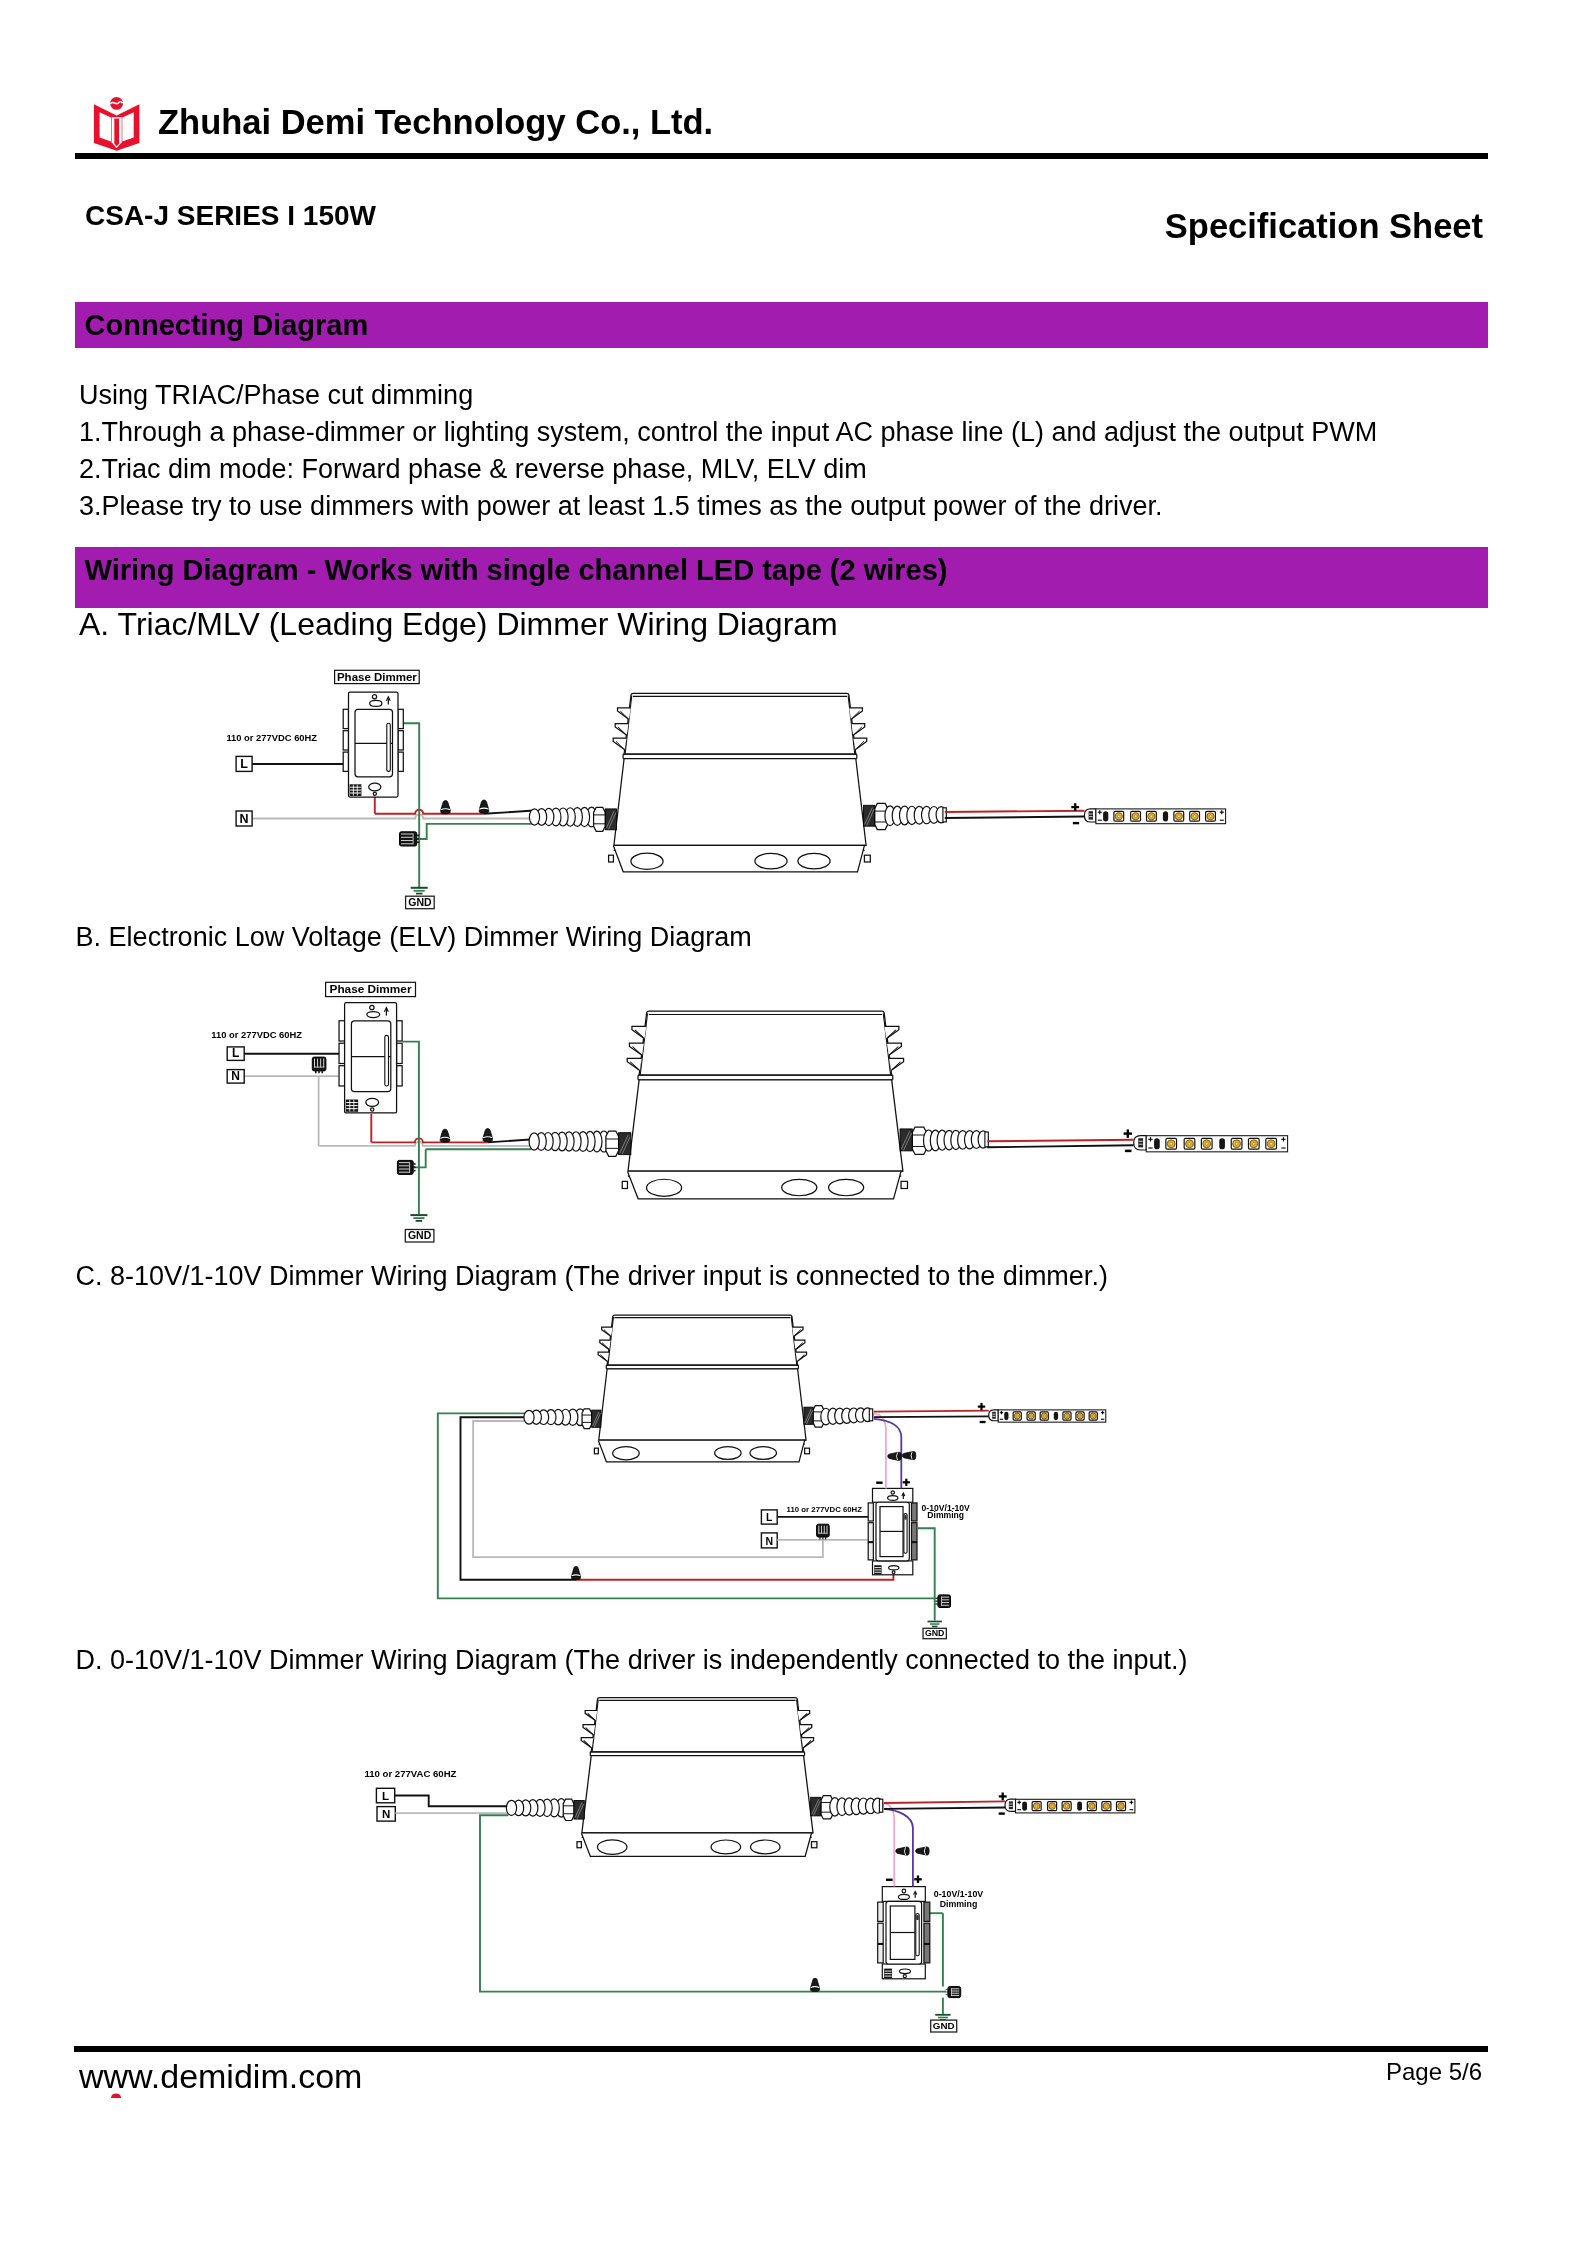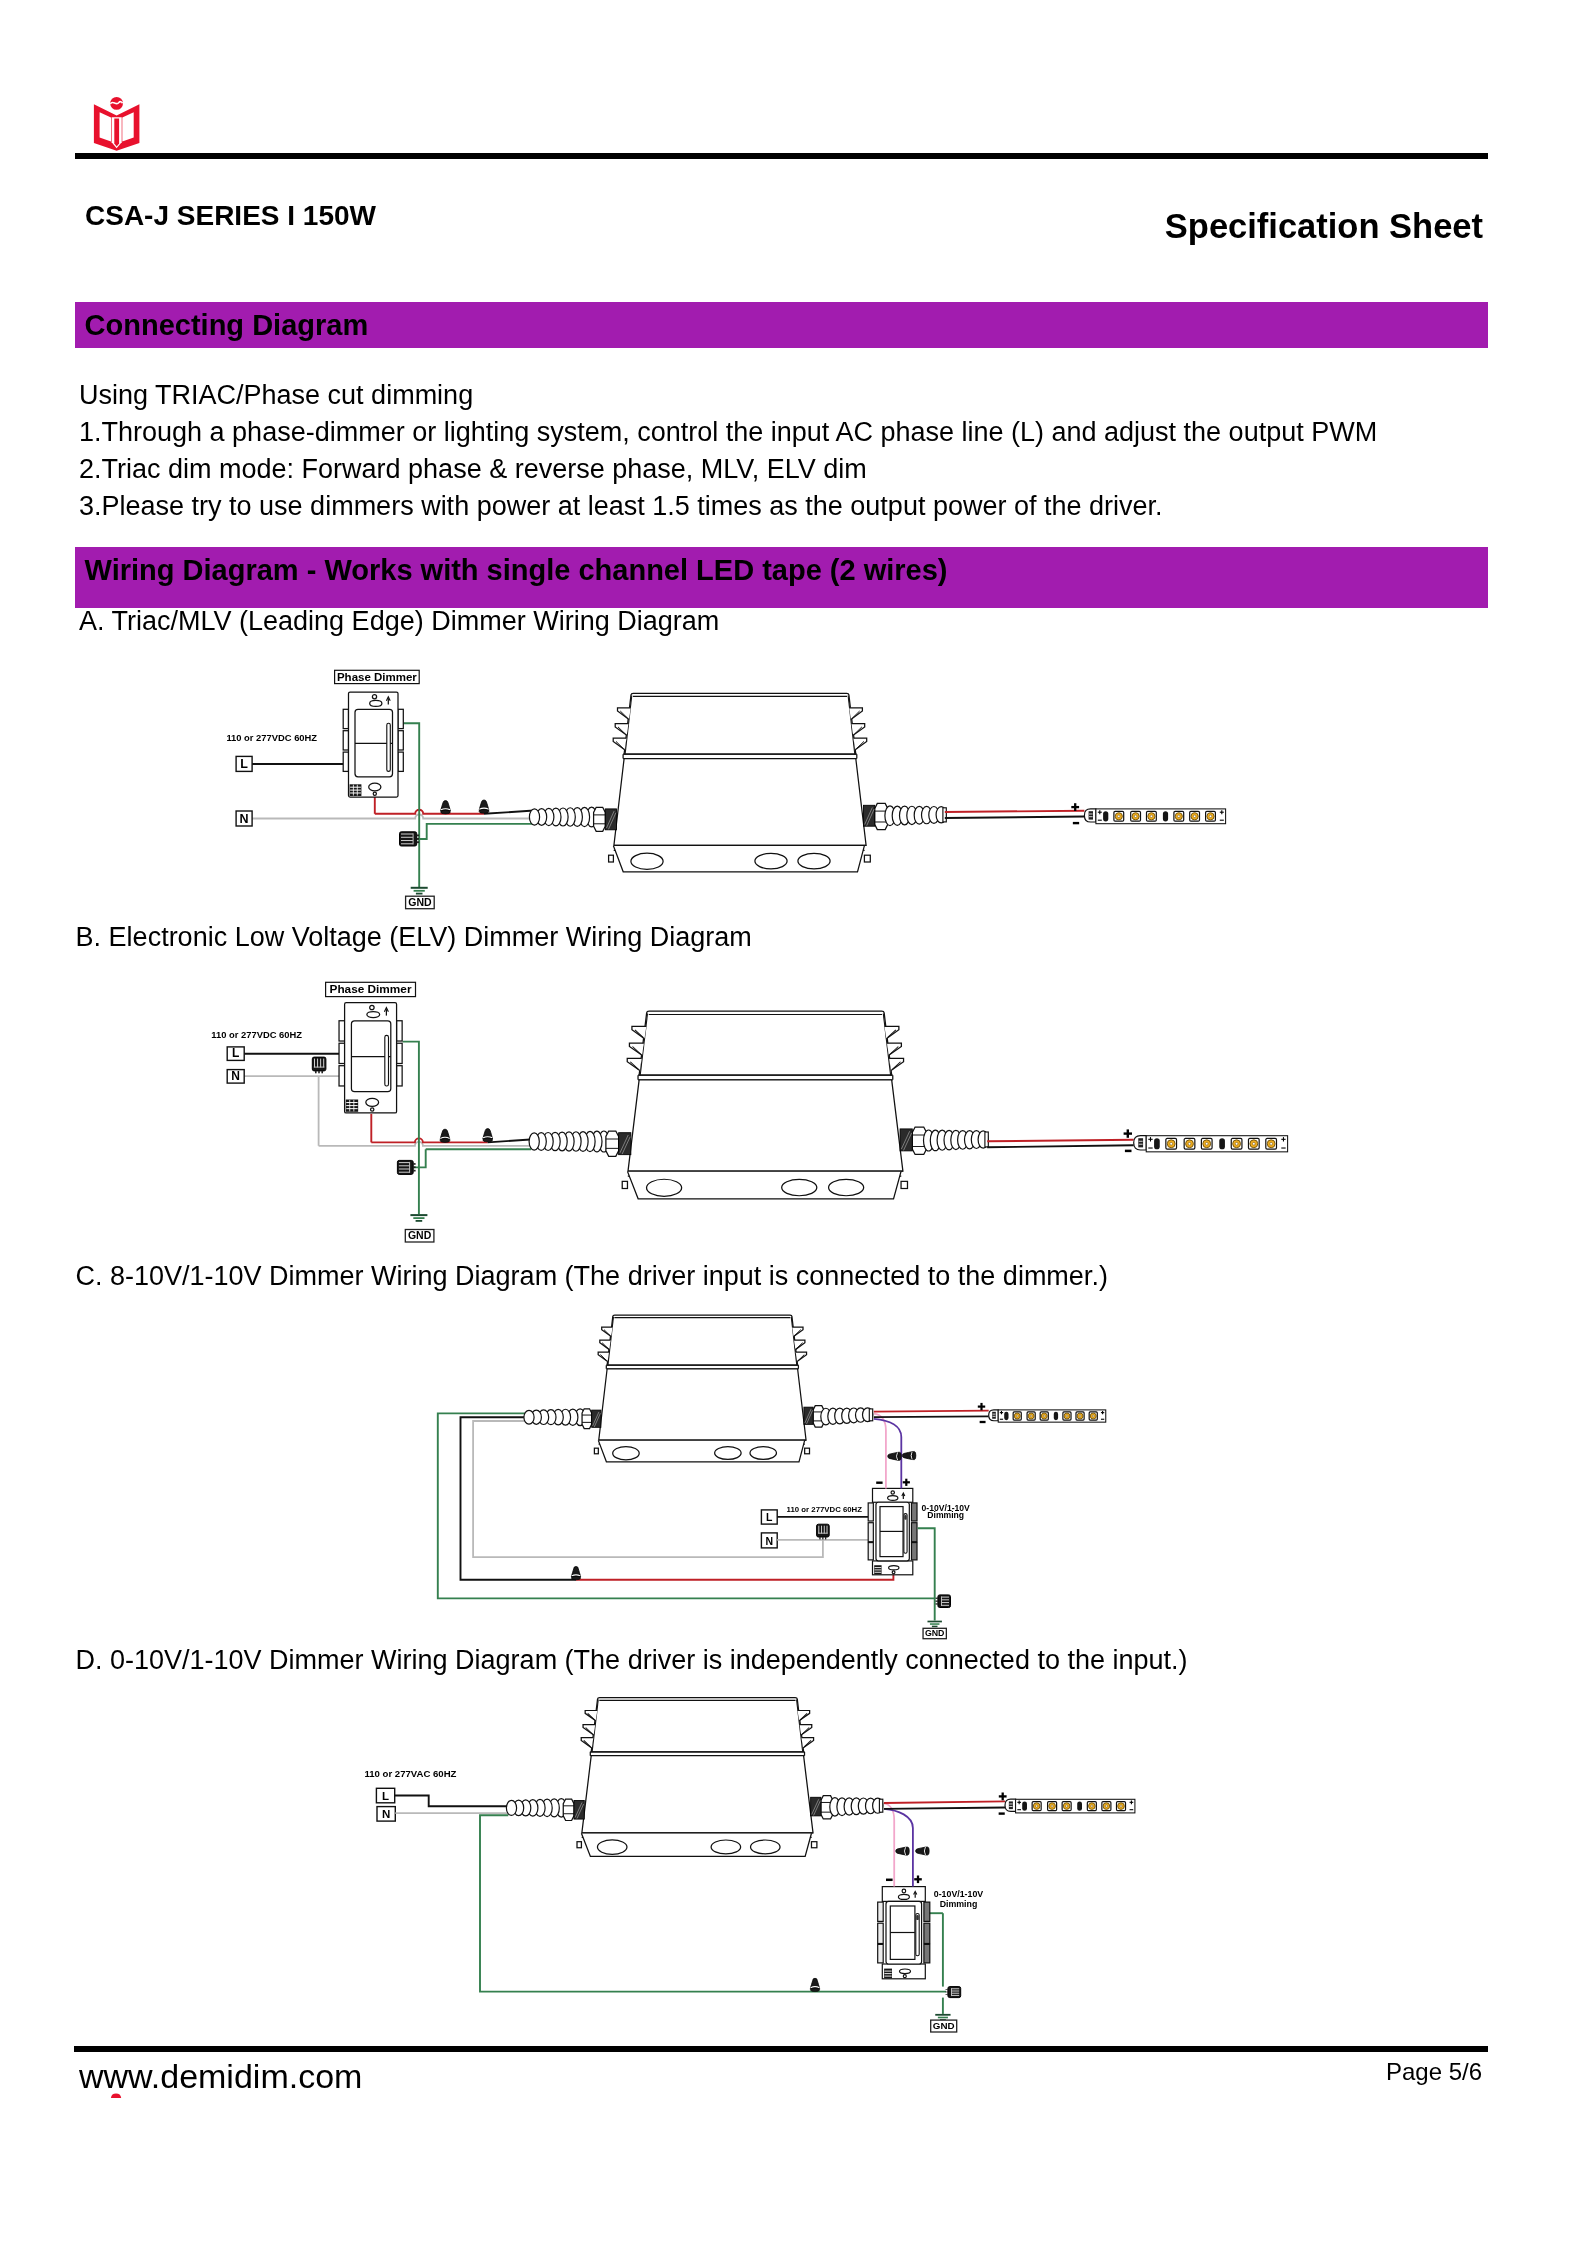--- a/index.html
+++ b/index.html
@@ -1,30 +1,31 @@
 <!DOCTYPE html>
 <html><head><meta charset="utf-8"><style>
 html,body{margin:0;padding:0;background:#fff}
 .page{position:relative;width:1587px;height:2245px;background:#fff;font-family:"Liberation Sans",sans-serif;overflow:hidden}
 .abs{position:absolute;white-space:nowrap}
 .bar{position:absolute;left:75px;width:1413px;background:#a21caf}
 .bartext{font-size:29px;font-weight:bold;padding-left:9.6px}
 </style></head><body>
 <div class="page">
+  <div class="abs" style="left:158px;top:102.5px;font-size:34.5px;font-weight:bold">Zhuhai Demi Technology Co., Ltd.</div>
   <div class="abs" style="left:75px;top:153px;width:1413px;height:5.5px;background:#000"></div>
   <div class="abs" style="left:85px;top:200px;font-size:28px;font-weight:bold">CSA-J SERIES I 150W</div>
   <div class="abs" style="left:1164.8px;top:207px;font-size:34.5px;font-weight:bold">Specification Sheet</div>
   <div class="bar" style="top:302px;height:46px">
       <div class="bartext" style="line-height:46px">Connecting Diagram</div>
     </div>
   <div class="abs" style="left:79px;top:376.5px;font-size:27px;line-height:37.2px">Using TRIAC/Phase cut dimming<br>1.Through a phase-dimmer or lighting system, control the input AC phase line (L) and adjust the output PWM<br>2.Triac dim mode: Forward phase &amp; reverse phase, MLV, ELV dim<br>3.Please try to use dimmers with power at least 1.5 times as the output power of the driver.</div>
   <div class="bar" style="top:547px;height:61px">
       <div class="bartext" style="line-height:47px">Wiring Diagram - Works with single channel LED tape (2 wires)</div>
     </div>
-  <div class="abs" style="left:79px;top:606.1px;font-size:27px">A. Triac/MLV (Leading Edge) Dimmer Wiring Diagram</div>
+  <div class="abs" style="left:79px;top:606.1px;font-size:32px">A. Triac/MLV (Leading Edge) Dimmer Wiring Diagram</div>
   <div class="abs" style="left:75.6px;top:921.6px;font-size:27px">B. Electronic Low Voltage (ELV) Dimmer Wiring Diagram</div>
   <div class="abs" style="left:75.5px;top:1260.8px;font-size:27px">C. 8-10V/1-10V Dimmer Wiring Diagram (The driver input is connected to the dimmer.)</div>
   <div class="abs" style="left:75.5px;top:1645.3px;font-size:27px">D. 0-10V/1-10V Dimmer Wiring Diagram (The driver is independently connected to the input.)</div>
   <div class="abs" style="left:74px;top:2046px;width:1414px;height:5.5px;background:#000"></div>
   <div class="abs" style="left:79px;top:2057px;font-size:34px">www.demidim.com</div>
   <div class="abs" style="left:1386px;top:2058.3px;font-size:24px">Page 5/6</div>
   <svg class="abs" style="left:0;top:0" width="1587" height="2245" viewBox="0 0 1587 2245" font-family="Liberation Sans,sans-serif">
 <line x1="252.1" y1="764" x2="343.2" y2="764" stroke="#111" stroke-width="1.9"></line>
 <path d="M252.1,818.5 L415.2,818.5 A4,4 0 0 1 423.2,818.5 L532,818.5" stroke="#b9b9b9" stroke-width="1.8" fill="none"></path>
 <path d="M374.8,797.1 V813.8" stroke="#bf2026" stroke-width="1.9" fill="none"></path>

